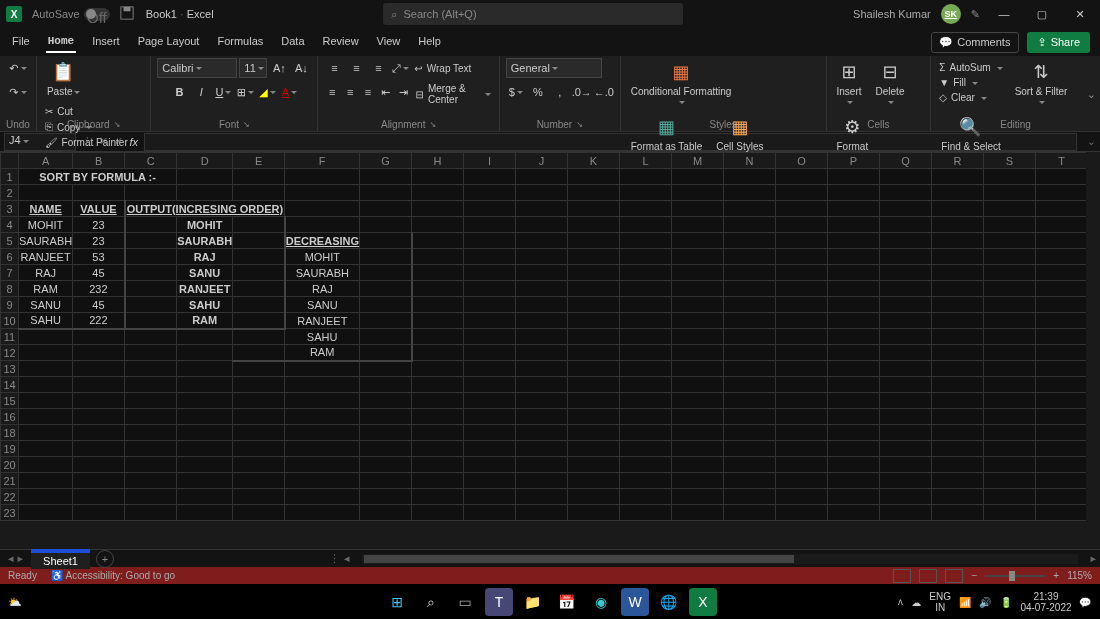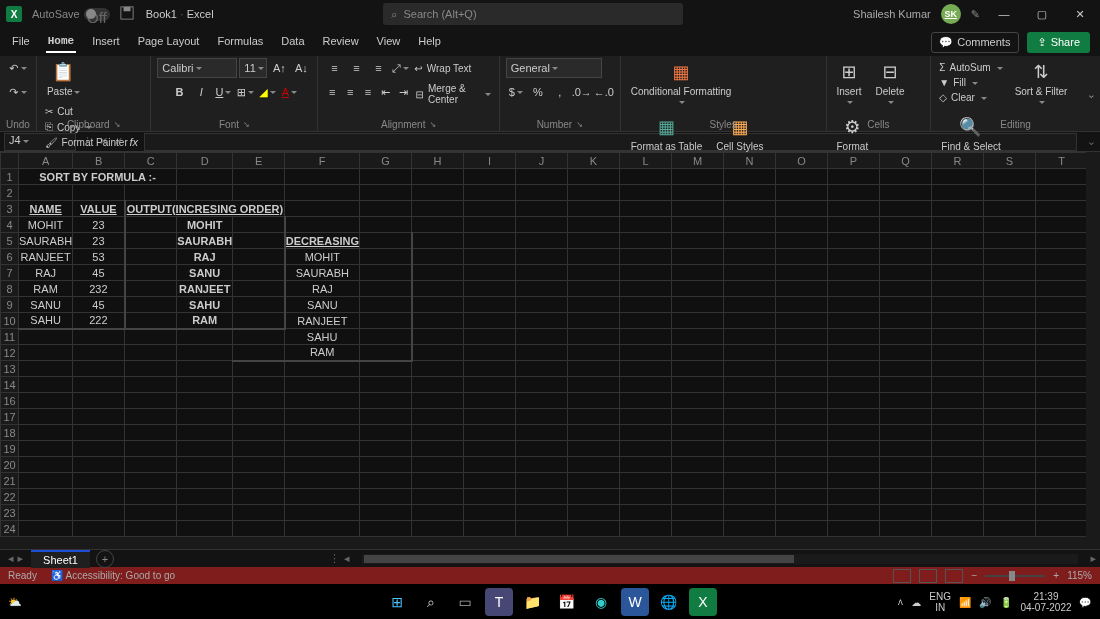--- a/index.html
+++ b/index.html
@@ -46,21 +46,21 @@
 .cell { background:#101010; }
 .bold { font-weight:bold; color:#fff; }
 .red { color:#c00000; font-weight:bold; }
 .green { color:#548235; }
 .underline { text-decoration:underline; }
 .rightb { border-right:2px solid #444 !important; }
 .bottomb { border-bottom:2px solid #444 !important; }
 .vscroll { position:absolute; right:0; top:0; width:14px; height:100%; background:#1a1a1a; }
 .sheetbar { height:18px; background:#131313; display:flex; align-items:center; border-top:1px solid #333; }
 .sheet-nav { display:flex; gap:4px; padding:0 8px; color:#666; }
-.sheet-tab { background:#1f1f1f; padding:2px 12px; border-top:2px solid #1d4ed8; color:#fff; }
+.sheet-tab { background:#1f1f1f; padding:2px 12px; border-top:4px solid #1d4ed8; color:#fff; }
 .sheet-add { width:18px; height:18px; border:1px solid #444; border-radius:50%; display:flex; align-items:center; justify-content:center; margin-left:6px; color:#888; }
 .hscroll-track { flex:1; height:10px; background:#1a1a1a; margin:0 8px; position:relative; }
 .hscroll-thumb { position:absolute; left:2px; width:60%; height:8px; background:#444; top:1px; }
 .statusbar { height:17px; background:#7f1d1d; display:flex; align-items:center; justify-content:space-between; padding:0 8px; color:#aaa; font-size:10px; }
 .status-right { display:flex; align-items:center; gap:8px; }
 .view-btn { width:18px; height:14px; border:1px solid #555; }
 .zoom-slider { width:60px; height:2px; background:#444; position:relative; }
 .zoom-slider::after { content:""; position:absolute; width:6px; height:10px; background:#888; top:-4px; left:40%; }
 .taskbar { height:36px; background:#000; display:flex; align-items:center; justify-content:center; gap:6px; position:relative; }
 .tb-icon { width:28px; height:28px; border-radius:4px; display:flex; align-items:center; justify-content:center; font-size:14px; }
@@ -647,20 +647,43 @@
           <td class="cell"></td>
           <td class="cell"></td>
           <td class="cell"></td>
           <td class="cell"></td>
           <td class="cell"></td>
           <td class="cell"></td>
           <td class="cell"></td>
           <td class="cell"></td>
         </tr>
         <tr>
+          <th class="rowhead">15</th>
+          <td class="cell"></td>
+          <td class="cell"></td>
+          <td class="cell"></td>
+          <td class="cell"></td>
+          <td class="cell"></td>
+          <td class="cell"></td>
+          <td class="cell"></td>
+          <td class="cell"></td>
+          <td class="cell"></td>
+          <td class="cell"></td>
+          <td class="cell"></td>
+          <td class="cell"></td>
+          <td class="cell"></td>
+          <td class="cell"></td>
+          <td class="cell"></td>
+          <td class="cell"></td>
+          <td class="cell"></td>
+          <td class="cell"></td>
+          <td class="cell"></td>
+          <td class="cell"></td>
+        </tr>
+        <tr>
           <th class="rowhead">16</th>
           <td class="cell"></td>
           <td class="cell"></td>
           <td class="cell"></td>
           <td class="cell"></td>
           <td class="cell"></td>
           <td class="cell"></td>
           <td class="cell"></td>
           <td class="cell"></td>
           <td class="cell"></td>
@@ -670,43 +693,20 @@
           <td class="cell"></td>
           <td class="cell"></td>
           <td class="cell"></td>
           <td class="cell"></td>
           <td class="cell"></td>
           <td class="cell"></td>
           <td class="cell"></td>
           <td class="cell"></td>
         </tr>
         <tr>
-          <th class="rowhead">17</th>
-          <td class="cell"></td>
-          <td class="cell"></td>
-          <td class="cell"></td>
-          <td class="cell"></td>
-          <td class="cell"></td>
-          <td class="cell"></td>
-          <td class="cell"></td>
-          <td class="cell"></td>
-          <td class="cell"></td>
-          <td class="cell"></td>
-          <td class="cell"></td>
-          <td class="cell"></td>
-          <td class="cell"></td>
-          <td class="cell"></td>
-          <td class="cell"></td>
-          <td class="cell"></td>
-          <td class="cell"></td>
-          <td class="cell"></td>
-          <td class="cell"></td>
-          <td class="cell"></td>
-        </tr>
-        <tr>
           <th class="rowhead">18</th>
           <td class="cell"></td>
           <td class="cell"></td>
           <td class="cell"></td>
           <td class="cell"></td>
           <td class="cell"></td>
           <td class="cell"></td>
           <td class="cell"></td>
           <td class="cell"></td>
           <td class="cell"></td>
@@ -809,43 +809,20 @@
           <td class="cell"></td>
           <td class="cell"></td>
           <td class="cell"></td>
           <td class="cell"></td>
           <td class="cell"></td>
           <td class="cell"></td>
           <td class="cell"></td>
         </tr>
         <tr>
           <th class="rowhead">23</th>
-          <td class="cell"></td>
-          <td class="cell"></td>
-          <td class="cell"></td>
-          <td class="cell"></td>
-          <td class="cell"></td>
-          <td class="cell"></td>
-          <td class="cell"></td>
-          <td class="cell"></td>
-          <td class="cell"></td>
-          <td class="cell"></td>
-          <td class="cell"></td>
-          <td class="cell"></td>
-          <td class="cell"></td>
-          <td class="cell"></td>
-          <td class="cell"></td>
-          <td class="cell"></td>
-          <td class="cell"></td>
-          <td class="cell"></td>
-          <td class="cell"></td>
-          <td class="cell"></td>
-        </tr>
-        <tr>
-          <th class="rowhead">24</th>
           <td class="cell"></td>
           <td class="cell"></td>
           <td class="cell"></td>
           <td class="cell"></td>
           <td class="cell"></td>
           <td class="cell"></td>
           <td class="cell"></td>
           <td class="cell"></td>
           <td class="cell"></td>
           <td class="cell"></td>

